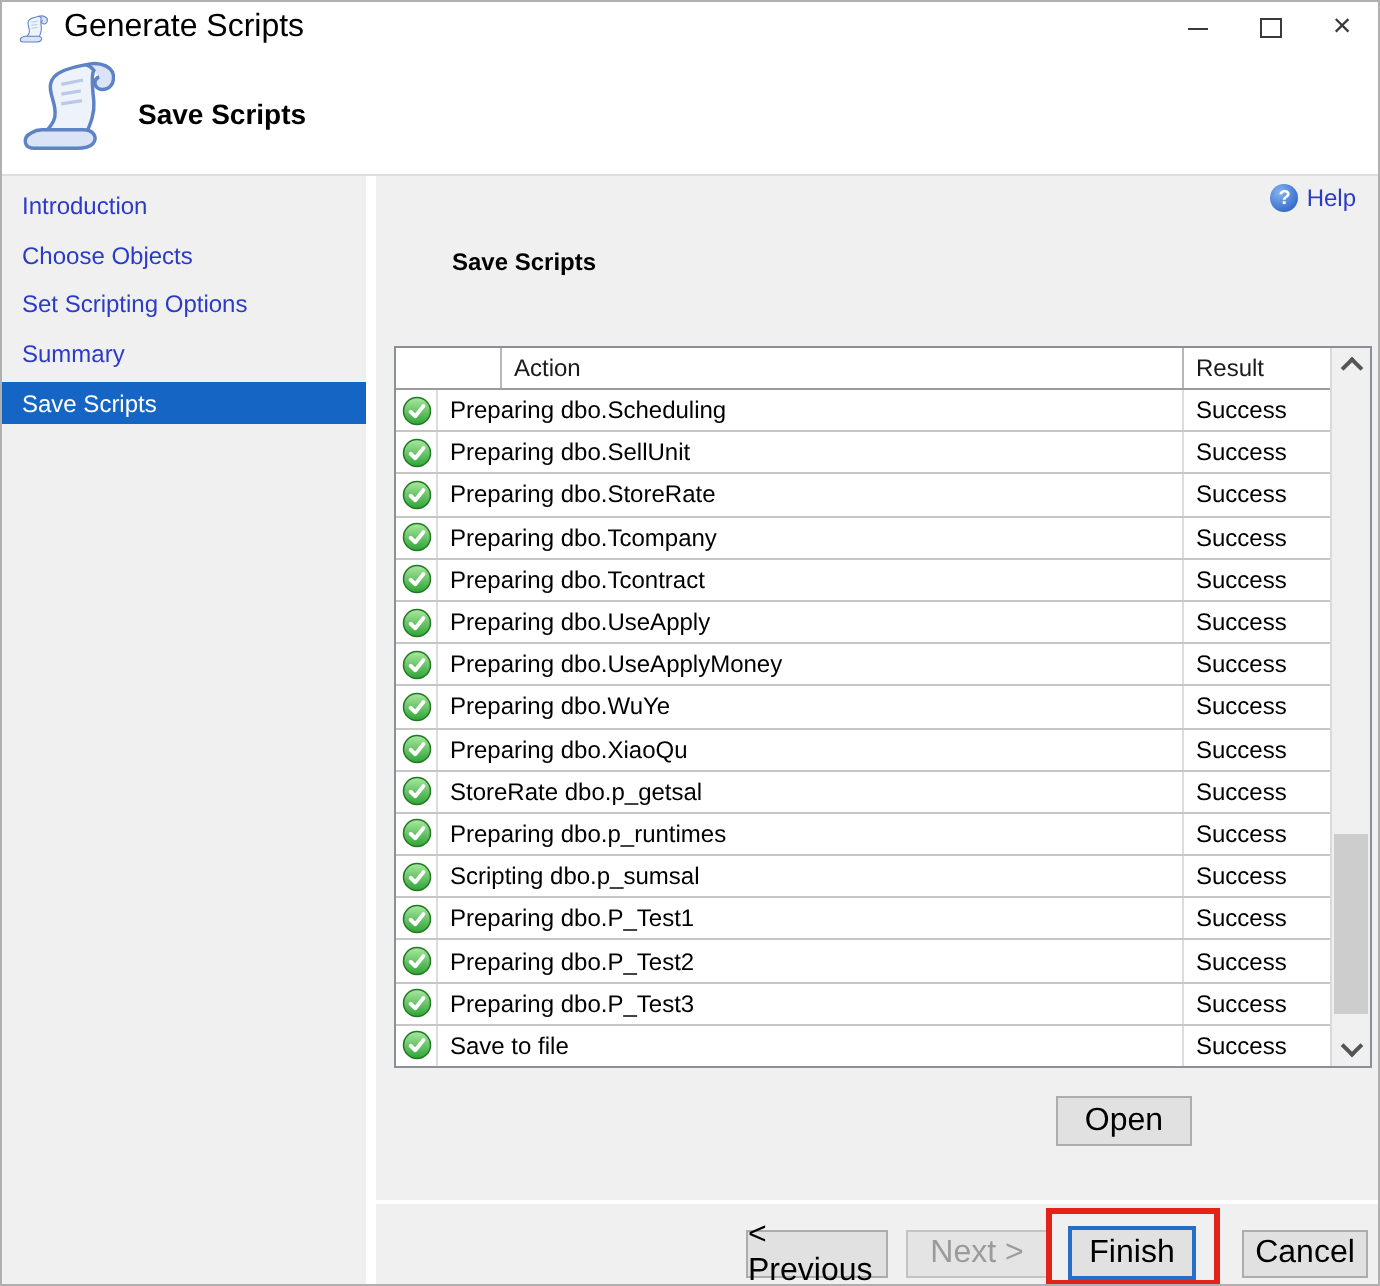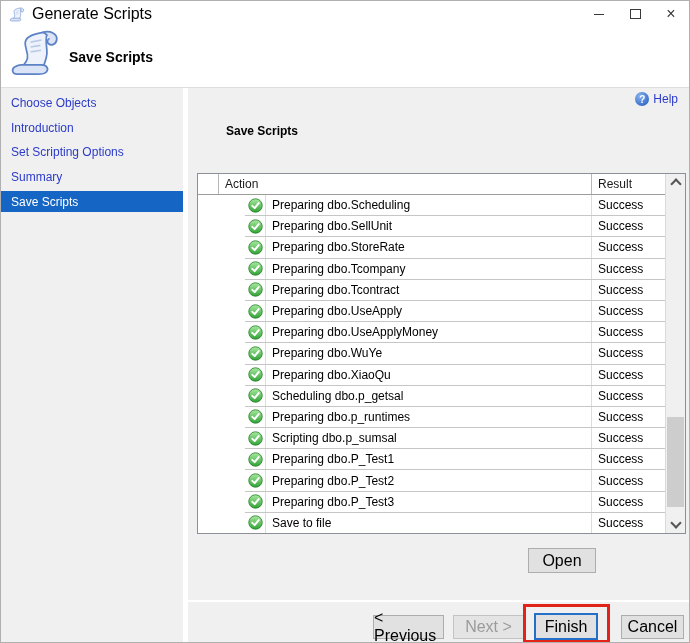--- a/index.html
+++ b/index.html
@@ -28,26 +28,26 @@
   .side-item.selected{background:var(--selected-blue,#1565c4);color:#fff;height:21px;margin:2px 0;}
   .vdivider{width:5px;background:#fff;}
   .main{flex:1;position:relative;background:#f0f0f0;}
   
   .help{position:absolute;top:4px;right:11px;display:flex;align-items:center;gap:4px;color:var(--link-blue,#2b3bc8);cursor:default;}
   .help-icon{width:14px;height:14px;border-radius:50%;background:radial-gradient(circle at 35% 30%,#85b4ee,#1c55bd);color:#fff;font-size:10px;font-weight:bold;display:flex;align-items:center;justify-content:center;}
   .section-title{position:absolute;left:38px;top:36px;font-weight:bold;font-size:12px;}
   
   .table{position:absolute;left:9px;top:85px;width:489px;height:361px;background:#fff;border:1px solid #8b8f98;display:flex;box-sizing:border-box;}
   .tcontent{flex:1;display:flex;flex-direction:column;min-width:0;}
-  .thead{height:20px;flex:0 0 auto;display:flex;border-bottom:1px solid #9c9c9c;background:#fff;}
+  .thead{height:20px;flex:0 0 auto;display:flex;border-bottom:1px solid #9c9c9c;background:#fff;padding-left:32px;}
   .hc{display:flex;align-items:center;border-right:1px solid #b7b7b7;box-sizing:border-box;color:#1a1a1a;}
   .hc.icon{width:21px;}
   .hc.action{flex:1;padding-left:6px;}
   .hc.result{width:73px;padding-left:6px;border-right:none;}
-  .trows{flex:1;display:flex;flex-direction:column;padding-left:47px;}
+  .trows{flex:1;display:flex;flex-direction:column;}
   .trow{flex:1 1 0;display:flex;align-items:stretch;background:#fff;min-height:0;}
   .trow:not(:last-child){border-bottom:1px solid #c6c6c6;}
   .cell{display:flex;align-items:center;box-sizing:border-box;}
   .icon-cell{width:21px;justify-content:center;border-right:1px solid #dcdcdc;}
   .action-cell{flex:1;padding-left:6px;border-right:1px solid #dcdcdc;}
   .result-cell{width:73px;padding-left:6px;}
   
   .scrollbar{width:19px;background:#f0f0f0;border-left:1px solid #dadada;position:relative;flex:0 0 auto;}
   .sb-btn{position:absolute;left:0;right:0;height:17px;display:flex;align-items:center;justify-content:center;}
   .sb-up{top:0;}
@@ -111,22 +111,22 @@
         <path d="M31 3 C24 4.5 16 6 15 12 C14.2 17 18 21 17 27 C16.2 31.5 12.5 33.5 11 36 L31 36 C33 31 35.5 26 35 20 C34.6 15 33.5 8 35 5.5 C33.8 4 32.5 3.2 31 3 Z" fill="#eef3fb" stroke="#5d82c6" stroke-width="1.6"></path>
         <path d="M11 33 L30 33 C35 33 37 36.5 34.5 39.5 C33 41.3 30 41.5 27 41.5 L7.5 41.5 C2.5 41.5 2 36.5 6 34.5 C7.5 33.6 9 33 11 33 Z" fill="#dae4f6" stroke="#5d82c6" stroke-width="1.6"></path>
         <path d="M20 12 L30 10 M20 16.5 L29 15 M20 21 L29.5 19.5" stroke="#b9c9e6" stroke-width="1.5" fill="none"></path>
       </svg>
     </span>
     <span class="htitle">Save Scripts</span>
   </div>
 
   <div class="body">
     <div class="sidebar">
+        <div class="side-item">Introduction</div>
         <div class="side-item">Choose Objects</div>
-        <div class="side-item">Introduction</div>
         <div class="side-item">Set Scripting Options</div>
         <div class="side-item">Summary</div>
         <div class="side-item selected">Save Scripts</div>
       </div>
     <div class="vdivider"></div>
 
     <div class="main">
 
       <div class="help">
         <span class="help-icon">?</span>
@@ -233,21 +233,21 @@
                 <div class="cell action-cell">Preparing dbo.XiaoQu</div>
                 <div class="cell result-cell">Success</div>
               </div>
               <div class="trow">
                 <div class="cell icon-cell">
                   <svg width="15" height="15" viewBox="0 0 16 16">
                     <circle cx="8" cy="8" r="7.2" fill="url(#grad-green)" stroke="#1e7a1e" stroke-width="0.8"></circle>
                     <path d="M4.6 8.4 L7.1 10.8 L11.4 5.4" fill="none" stroke="#ffffff" stroke-width="2.1" stroke-linecap="round" stroke-linejoin="round"></path>
                   </svg>
                 </div>
-                <div class="cell action-cell">Scheduling dbo.p_getsal</div>
+                <div class="cell action-cell">StoreRate dbo.p_getsal</div>
                 <div class="cell result-cell">Success</div>
               </div>
               <div class="trow">
                 <div class="cell icon-cell">
                   <svg width="15" height="15" viewBox="0 0 16 16">
                     <circle cx="8" cy="8" r="7.2" fill="url(#grad-green)" stroke="#1e7a1e" stroke-width="0.8"></circle>
                     <path d="M4.6 8.4 L7.1 10.8 L11.4 5.4" fill="none" stroke="#ffffff" stroke-width="2.1" stroke-linecap="round" stroke-linejoin="round"></path>
                   </svg>
                 </div>
                 <div class="cell action-cell">Preparing dbo.p_runtimes</div>

